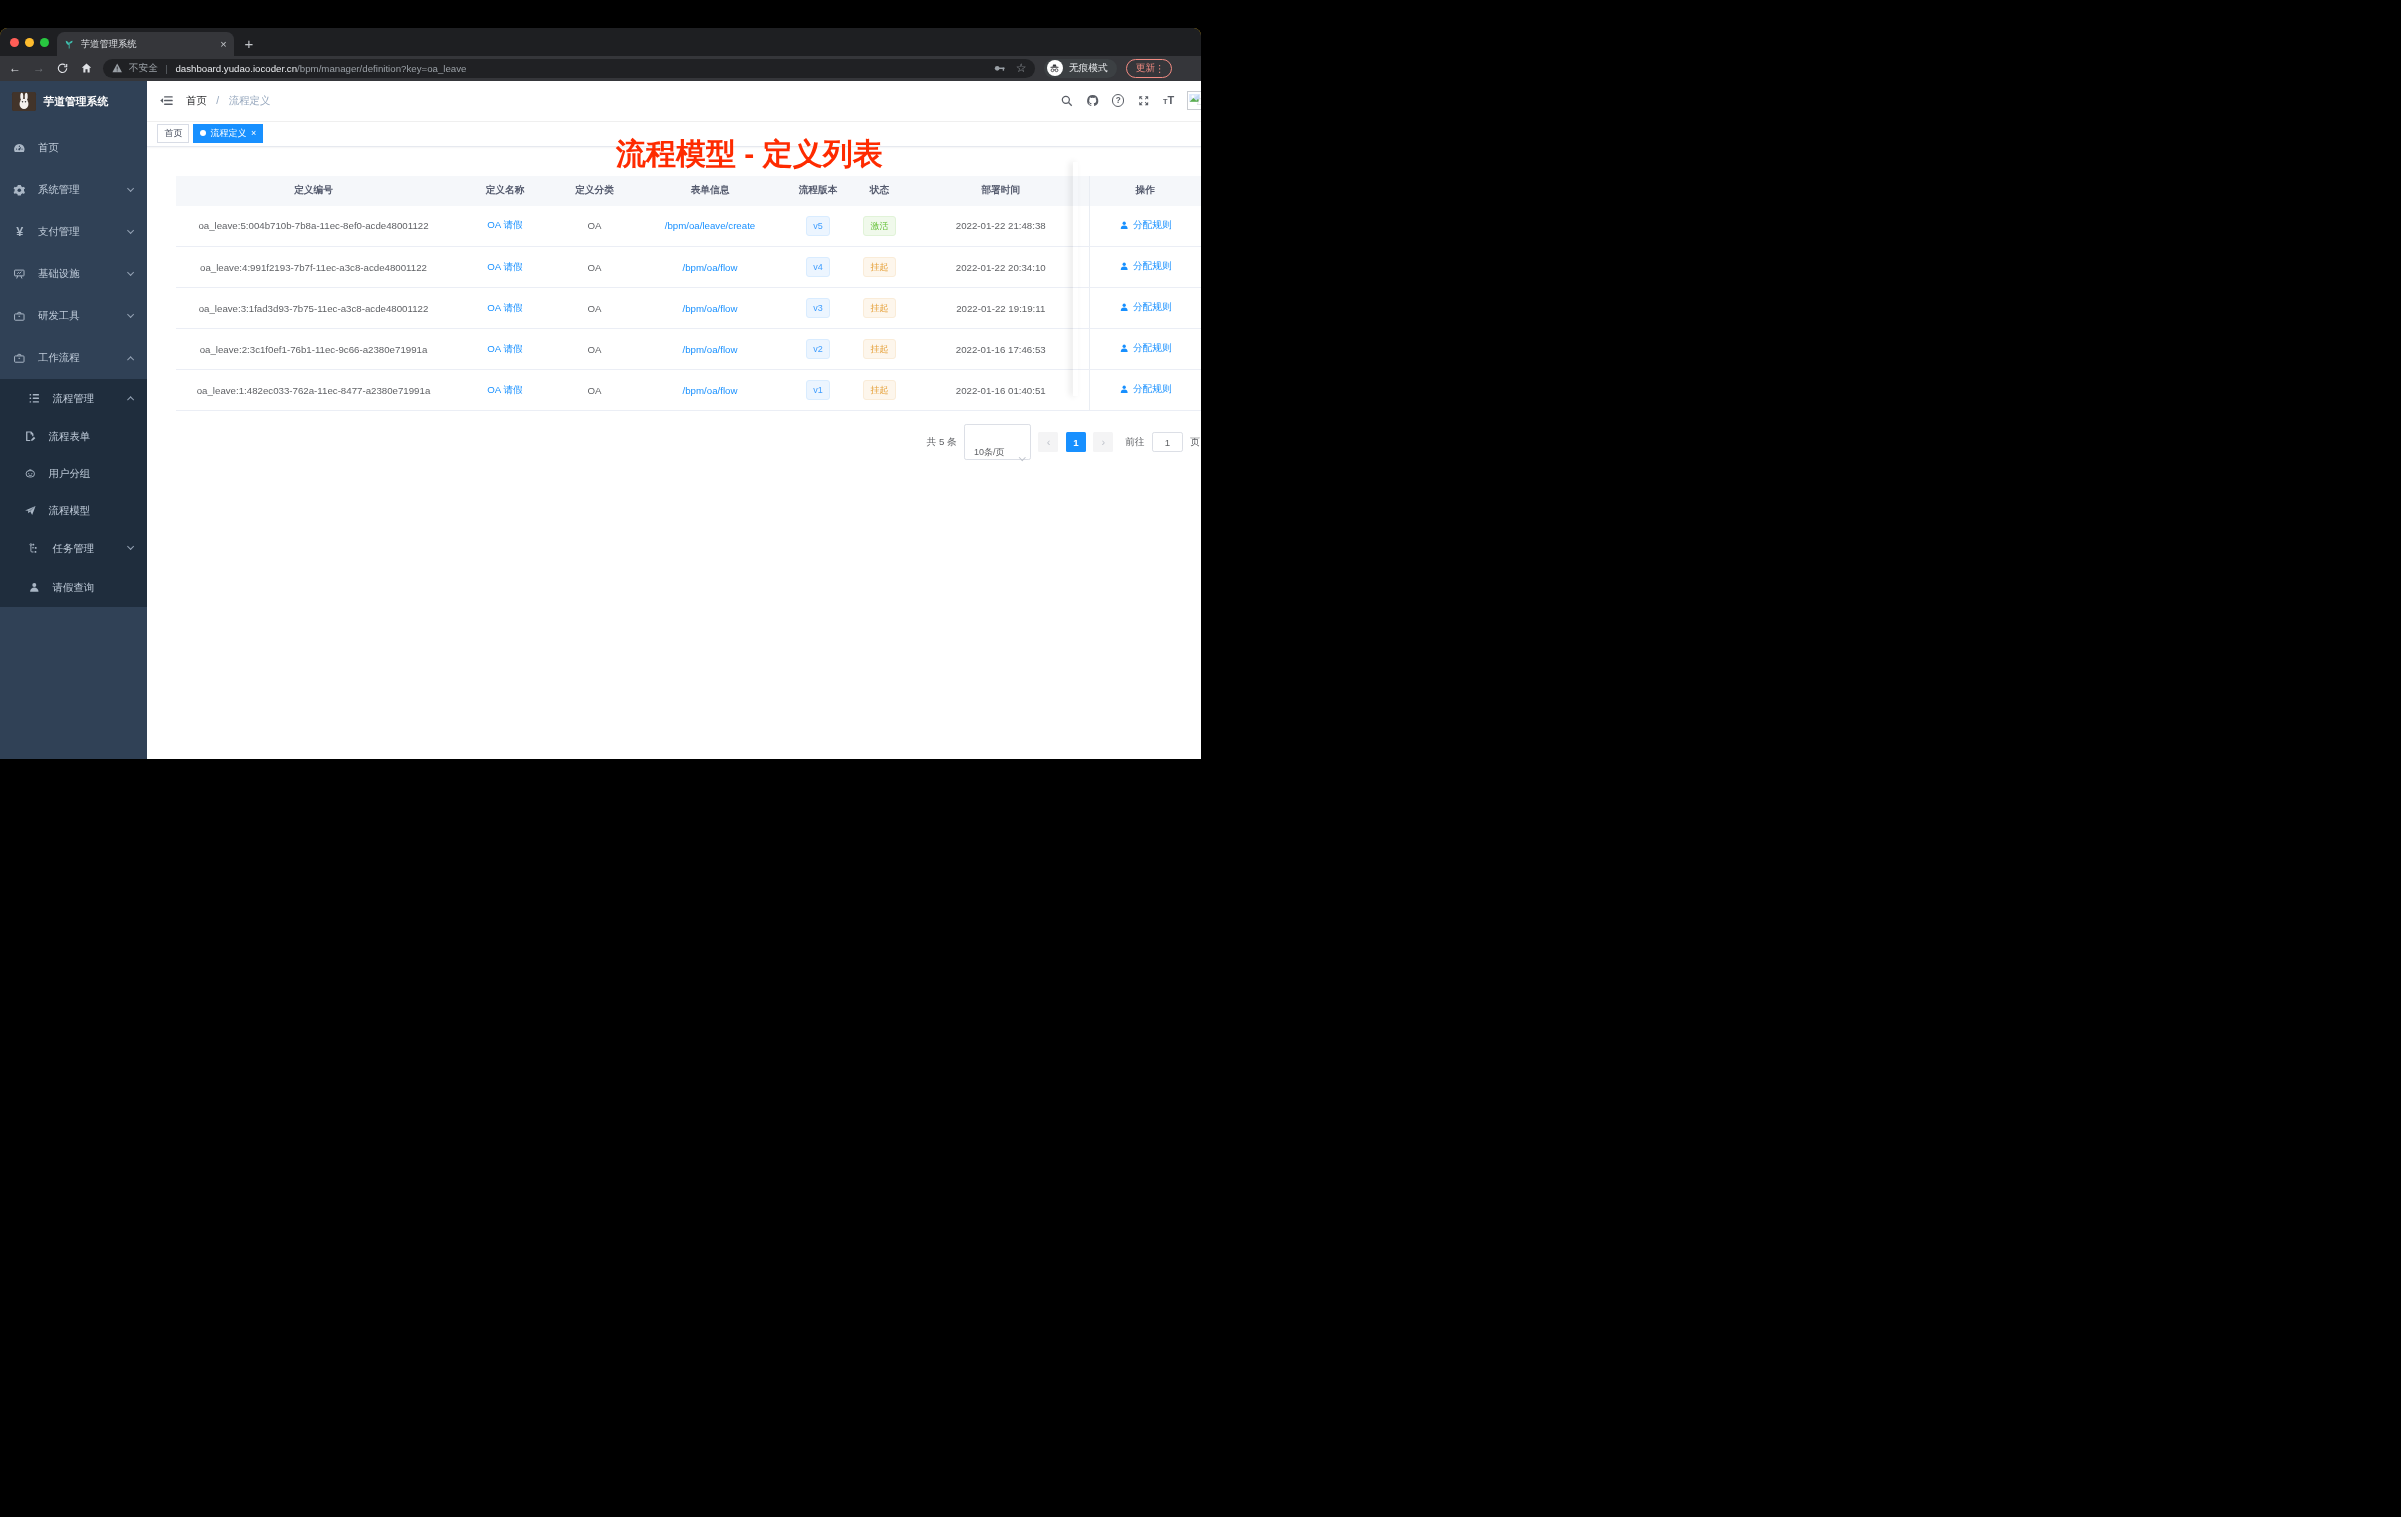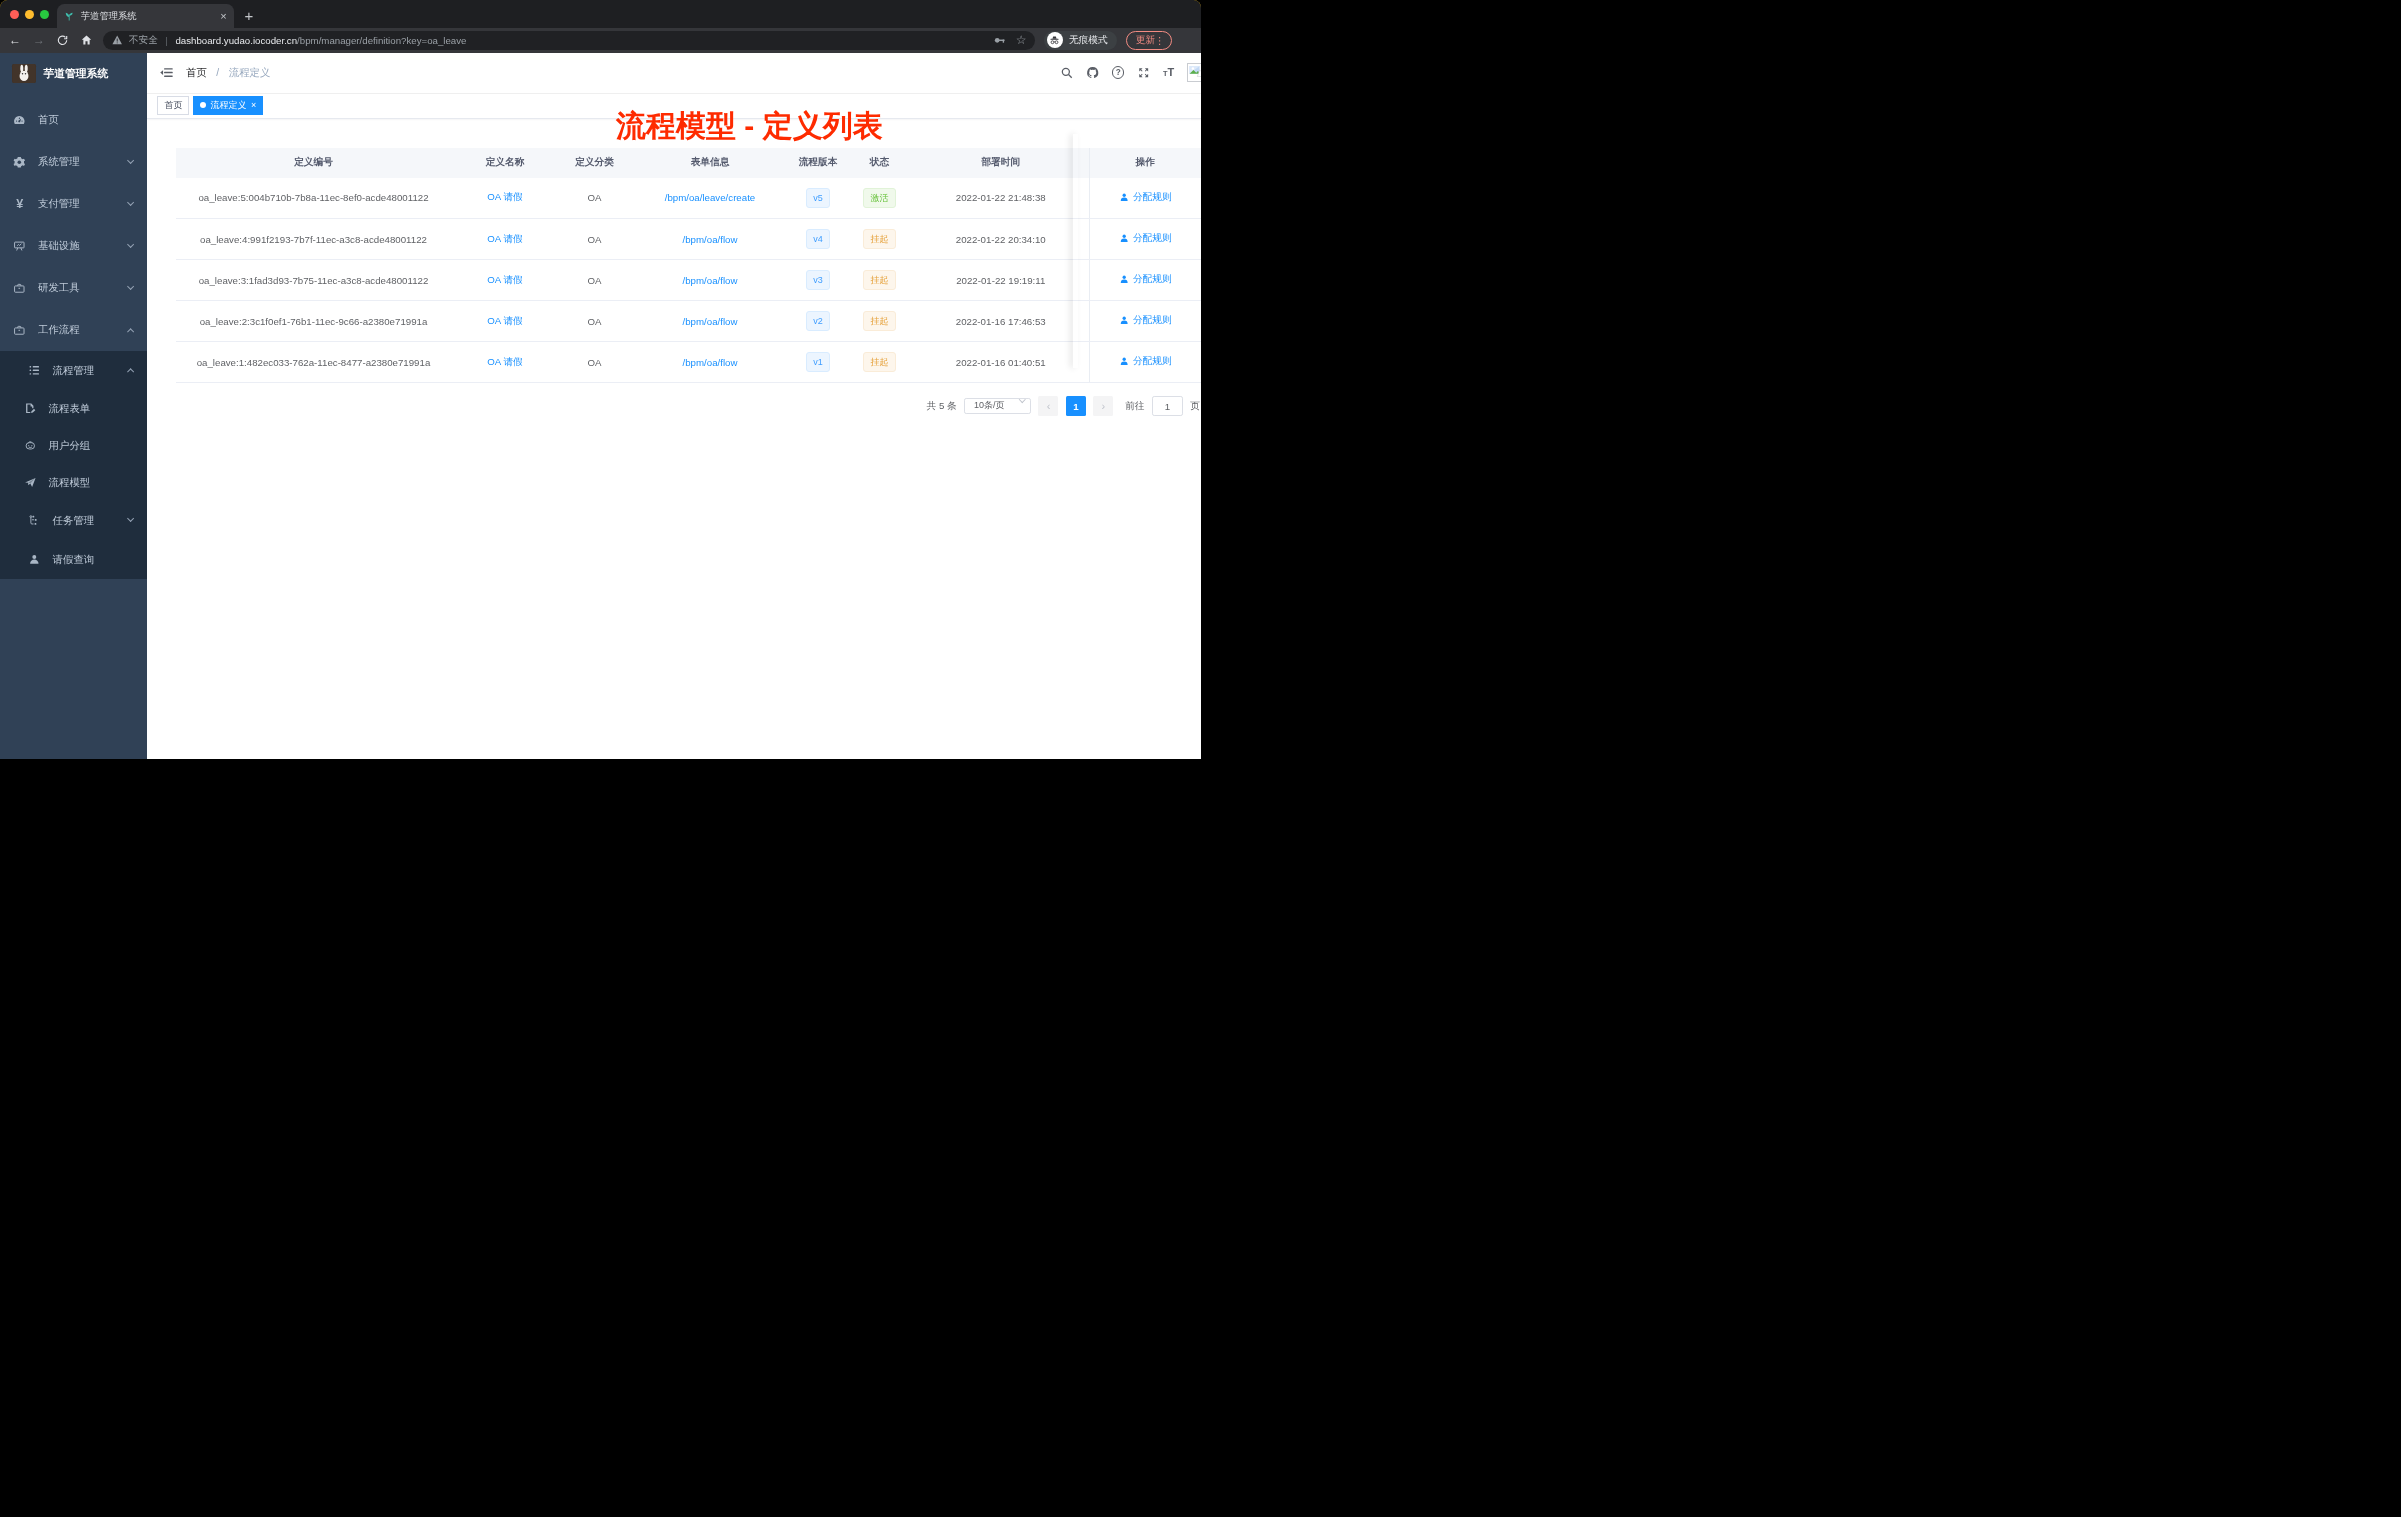--- a/index.html
+++ b/index.html
@@ -1,17 +1,17 @@
 <!DOCTYPE html>
 <html style="font-size:12px"><head>
 <meta charset="utf-8">
 <style>
   * { margin:0; padding:0; box-sizing:border-box; }
   body { width:1201px; height:759px; font-family:"Liberation Sans","DejaVu Sans",sans-serif; background:#000; }
-  .window { width:1201px; height:759px; border-radius:7.4px 7.4px 0 0; overflow:hidden; position:relative; background:#eab308; }
+  .window { width:1201px; height:759px; border-radius:7.4px 7.4px 0 0; overflow:hidden; position:relative; background:#eab308;margin-top:28px; }
 
   
   .tabstrip { height:28px; background:#1e1f22; display:flex; align-items:flex-end; position:relative; }
   .lights { position:absolute; left:10.4px; top:9.7px; display:flex; gap:6px; }
   .light { width:9px; height:9px; border-radius:50%; }
   .light.red{background:#ff5e57}.light.yellow{background:#febc2e}.light.green{background:#28c840}
   .tab { margin-left:57px; width:177px; height:24px; background:#35363a; border-radius:7.4px 7.4px 0 0;
          display:flex; align-items:center; padding:0 7.4px; color:#dfe1e5; font-size:9.3px; gap:6px; }
   .tab-title { flex:1; white-space:nowrap; overflow:hidden; }
   .tab-close { color:#c3c6ca; font-size:11px; cursor:default; }
@@ -85,21 +85,21 @@
   a.lnk { color:#1890ff; text-decoration:none; }
   .badge { display:inline-block; height:20px; line-height:18.6px; padding:0 6.7px; border-radius:3px; font-size:9px; border:0.7px solid; }
   .badge.blue { background:#ecf5ff; border-color:#d9ecff; color:#409eff; }
   .badge.success { background:#f0f9eb; border-color:#e1f3d8; color:#67c23a; }
   .badge.warning { background:#fdf6ec; border-color:#faecd8; color:#e6a23c; }
   .op-link { color:#1890ff; display:inline-flex; align-items:center; gap:3.7px; }
   .person-ic { width:10.4px; height:10.4px; }
 
   .pager { margin-top:13.4px; width:1024px; display:flex; justify-content:flex-end; align-items:center; gap:7.4px;
            font-size:9.7px; color:#606266; }
-  .pg-select { width:67px; height:16px; border:0.7px solid #dcdfe6; border-radius:2.2px; display:flex; align-items:flex-start;
+  .pg-select { width:67px; height:36px; border:0.7px solid #dcdfe6; border-radius:2.2px; display:flex; align-items:flex-end;
                padding:0 6px 0 9px; font-size:9px; color:#606266; position:relative; }
   .pg-select .chev2 { margin-left:auto; width:4.5px; height:4.5px; border-right:1px solid #c0c4cc; border-bottom:1px solid #c0c4cc; transform:rotate(45deg); margin-top:-2.2px; }
   .pg-btn { width:20px; height:20px; background:#f4f4f5; border-radius:1.5px; display:flex; align-items:center; justify-content:center;
             color:#c0c4cc; font-size:11px; }
   .pg-page { width:20px; height:20px; background:#1890ff; border-radius:1.5px; color:#fff; font-weight:bold;
              display:flex; align-items:center; justify-content:center; font-size:9.7px; }
   .pg-input { width:31px; height:20px; border:0.7px solid #dcdfe6; border-radius:2.2px; text-align:center; font-size:9.7px; color:#606266;
               font-family:inherit; }
   .annotation { position:absolute; left:469px; top:53px; font-size:30px; font-weight:bold; color:#fe2b00; white-space:nowrap; z-index:50; }
 </style>

